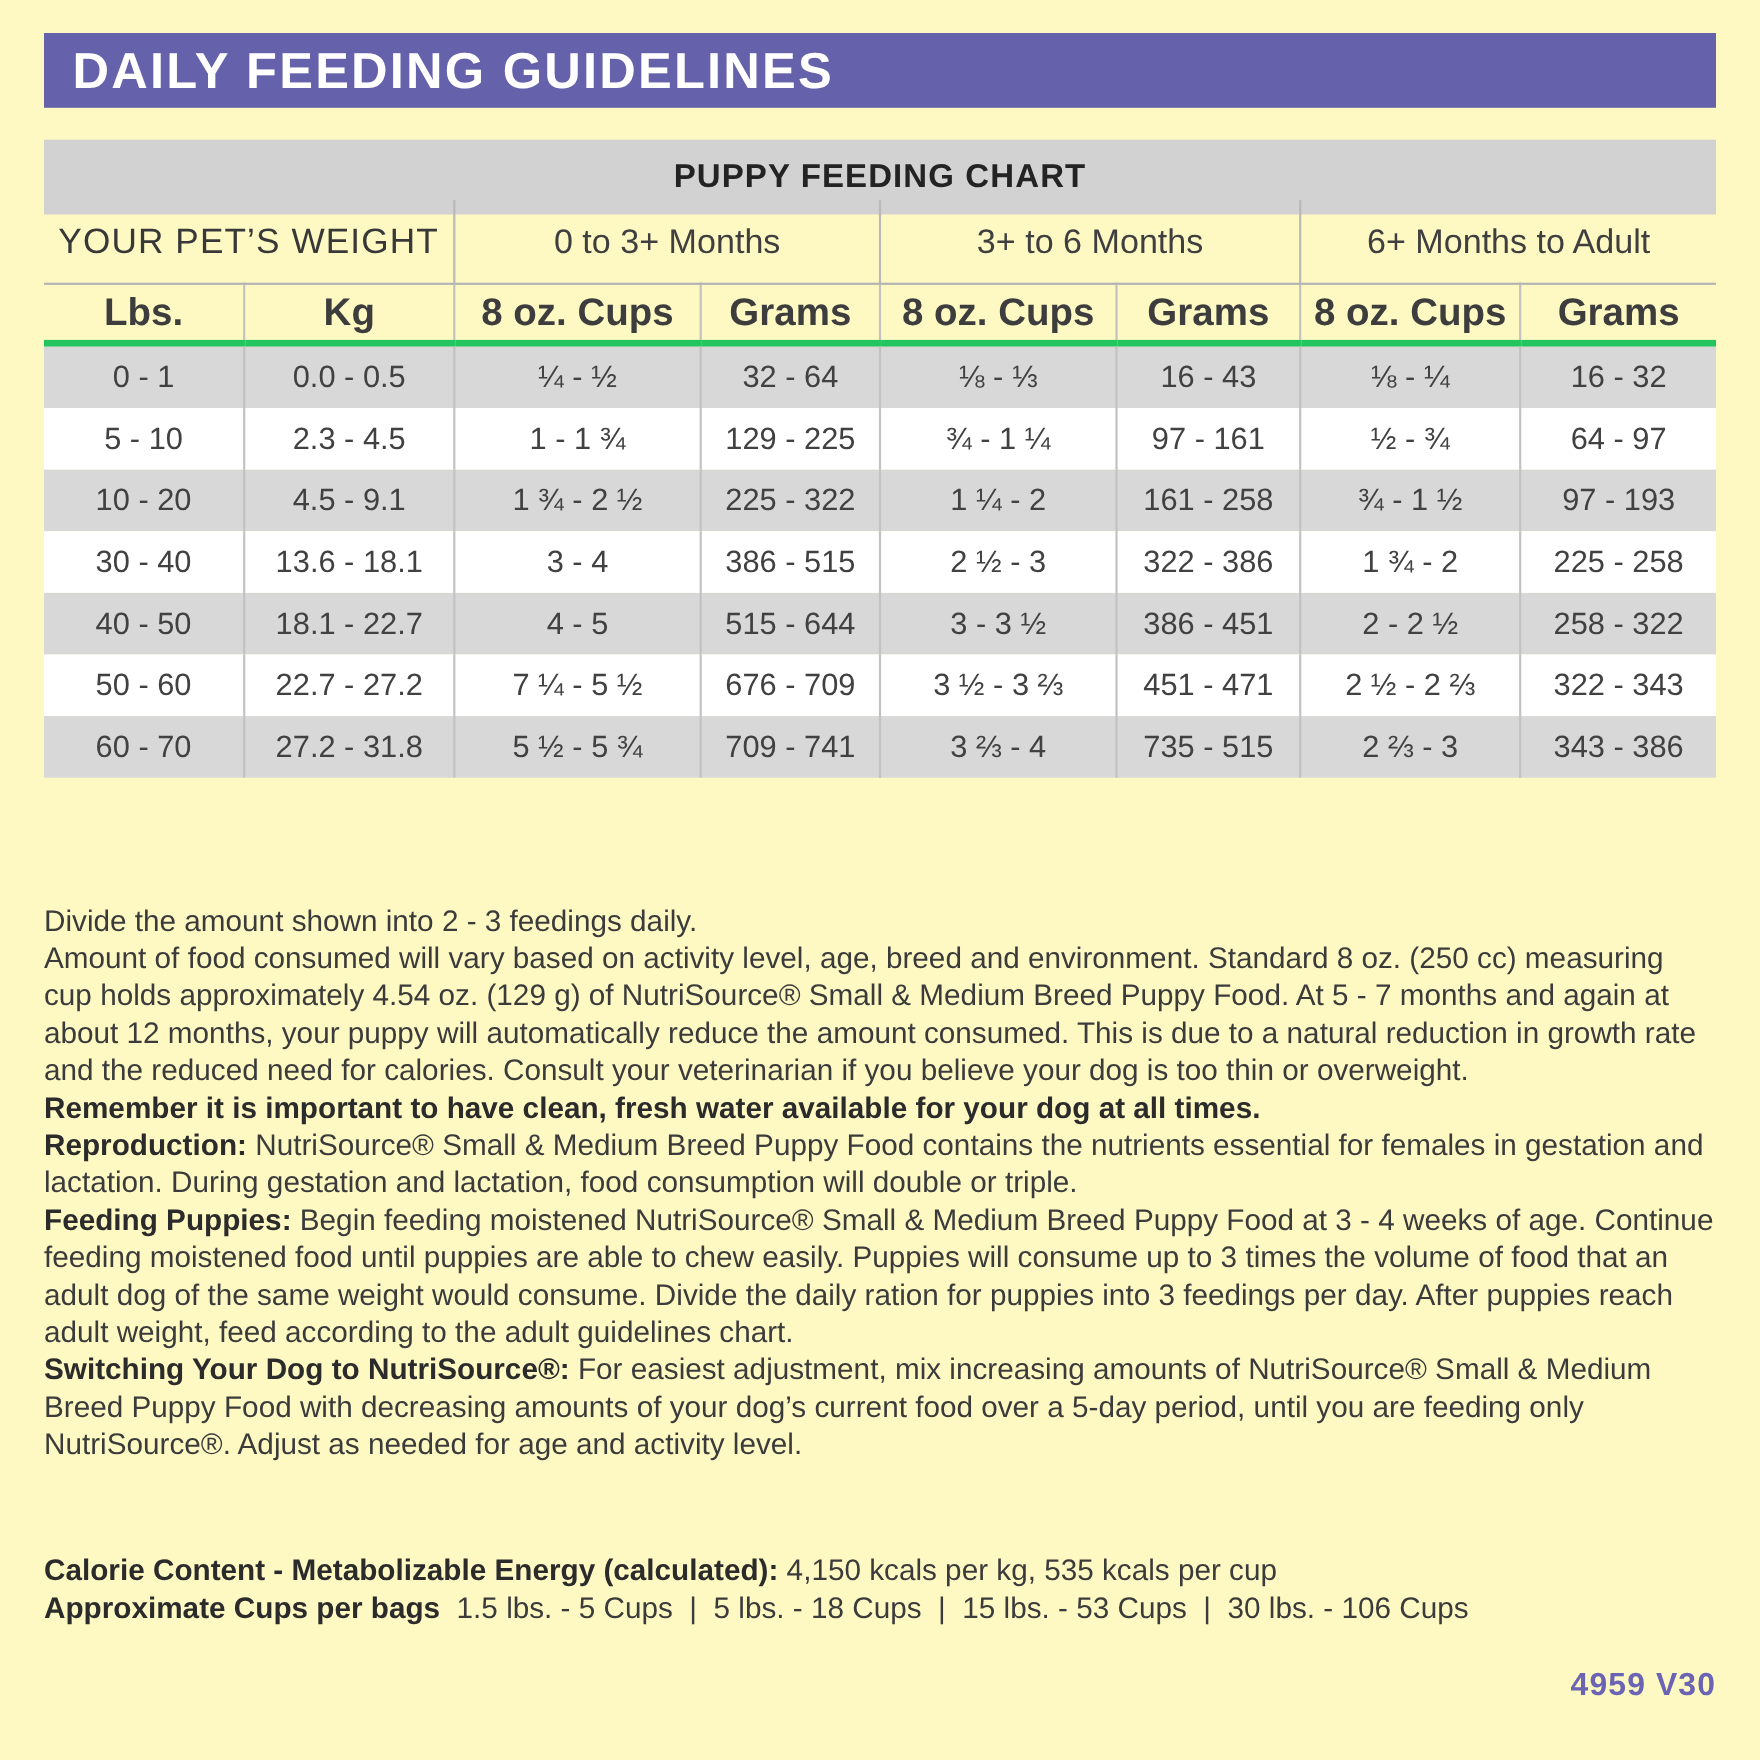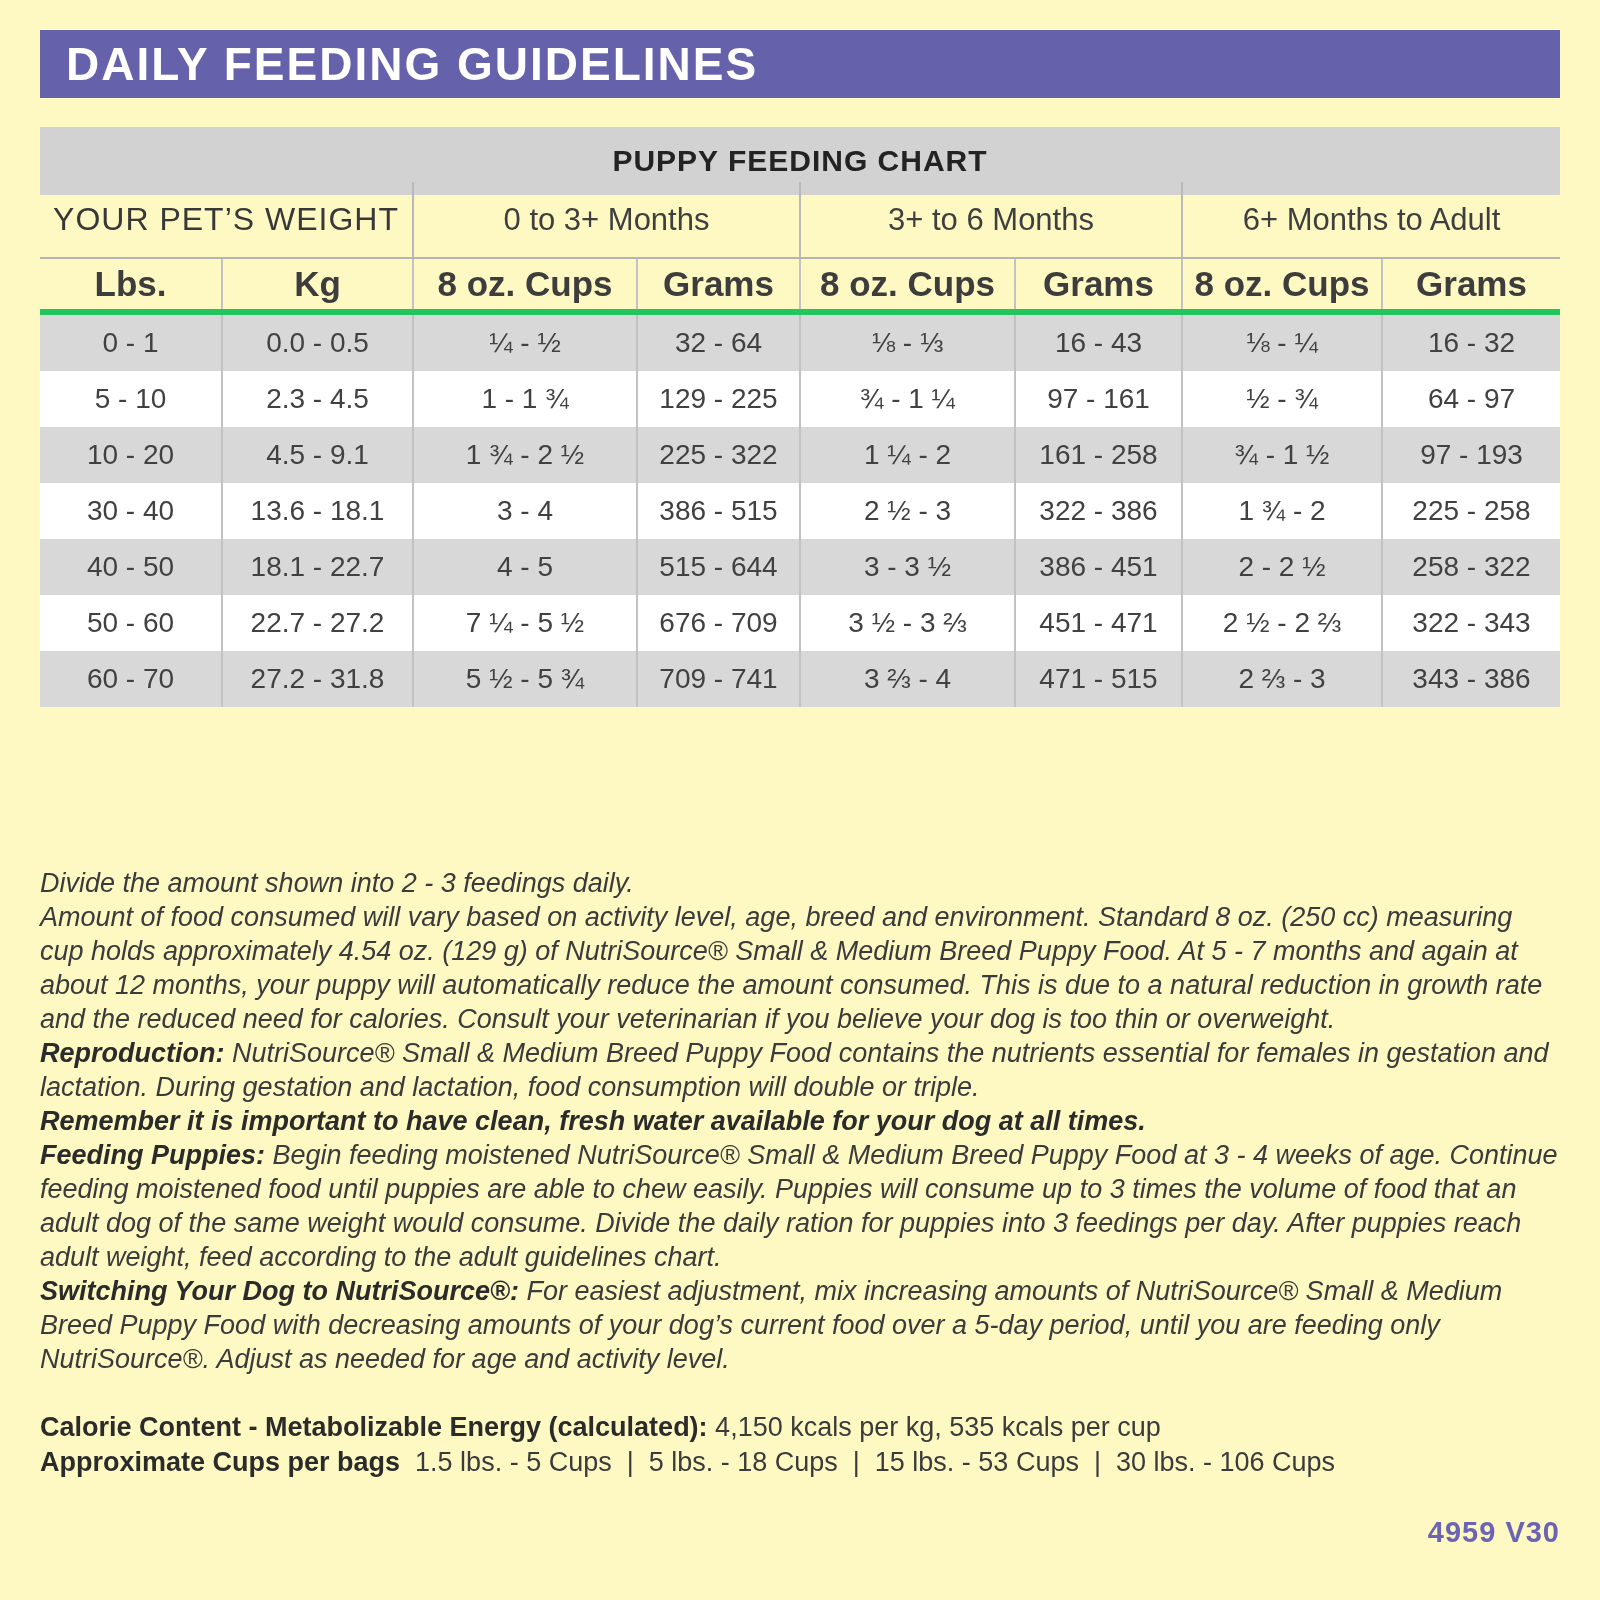--- a/index.html
+++ b/index.html
@@ -48,22 +48,22 @@
   tr.sub-row th.has-divider { border-right: 2px solid #c2c2c2; }
   tbody td {
     height: 56px; font-size: 28px; color: #414141;
   }
   tbody td:not(:last-child) { border-right: 2px solid #c2c2c2; }
   tbody tr:nth-child(odd) { background: #d8d8d8; }
   tbody tr:nth-child(even) { background: #ffffff; }
 
   
   .notes {
-    position: absolute; left: 40px; top: 866px; width: 1522px;
-    font-size: 27px; line-height: 34px; color: #3b3b3b; font-style: italic;
+    position: absolute; left: 40px; top: 820px; width: 1522px;
+    font-size: 27px; line-height: 34px; color: #3b3b3b;
   }
   .notes p { margin: 0; }
   .notes b, .footer b { color: #2b2b2b; }
 
   
   .footer {
     position: absolute; left: 40px; top: 1410px; width: 1522px;
     font-size: 27px; line-height: 35px; color: #3b3b3b;
   }
   .footer p { margin: 0; }
@@ -177,32 +177,32 @@
           <td>451 - 471</td>
           <td>2 ½ - 2 ⅔</td>
           <td>322 - 343</td>
         </tr>
         <tr>
           <td>60 - 70</td>
           <td>27.2 - 31.8</td>
           <td>5 ½ - 5 ¾</td>
           <td>709 - 741</td>
           <td>3 ⅔ - 4</td>
-          <td>471 - 515</td>
+          <td>735 - 515</td>
           <td>2 ⅔ - 3</td>
           <td>343 - 386</td>
         </tr>
       </tbody>
   </table>
 
   <div class="notes">
       <p><span>Divide the amount shown into 2 - 3 feedings daily.</span></p>
       <p><span>Amount of food consumed will vary based on activity level, age, breed and environment. Standard 8 oz. (250 cc) measuring cup holds approximately 4.54 oz. (129 g) of NutriSource® Small &amp; Medium Breed Puppy Food. At 5 - 7 months and again at about 12 months, your puppy will automatically reduce the amount consumed. This is due to a natural reduction in growth rate and the reduced need for calories. Consult your veterinarian if you believe your dog is too thin or overweight.</span></p>
+      <p><b>Remember it is important to have clean, fresh water available for your dog at all times.</b></p>
       <p><b>Reproduction:</b><span> NutriSource® Small &amp; Medium Breed Puppy Food contains the nutrients essential for females in gestation and lactation. During gestation and lactation, food consumption will double or triple.</span></p>
-      <p><b>Remember it is important to have clean, fresh water available for your dog at all times.</b></p>
       <p><b>Feeding Puppies:</b><span> Begin feeding moistened NutriSource® Small &amp; Medium Breed Puppy Food at 3 - 4 weeks of age. Continue feeding moistened food until puppies are able to chew easily. Puppies will consume up to 3 times the volume of food that an adult dog of the same weight would consume. Divide the daily ration for puppies into 3 feedings per day. After puppies reach adult weight, feed according to the adult guidelines chart.</span></p>
       <p><b>Switching Your Dog to NutriSource®:</b><span> For easiest adjustment, mix increasing amounts of NutriSource® Small &amp; Medium Breed Puppy Food with decreasing amounts of your dog’s current food over a 5-day period, until you are feeding only NutriSource®. Adjust as needed for age and activity level.</span></p>
     </div>
 
   <div class="footer">
     <p>
       <b>Calorie Content - Metabolizable Energy (calculated):</b><span class="pre"> 4,150 kcals per kg, 535 kcals per cup</span>
     </p>
     <p>
       <b>Approximate Cups per bags</b><span class="pre">  1.5 lbs. - 5 Cups  |  5 lbs. - 18 Cups  |  15 lbs. - 53 Cups  |  30 lbs. - 106 Cups</span>

